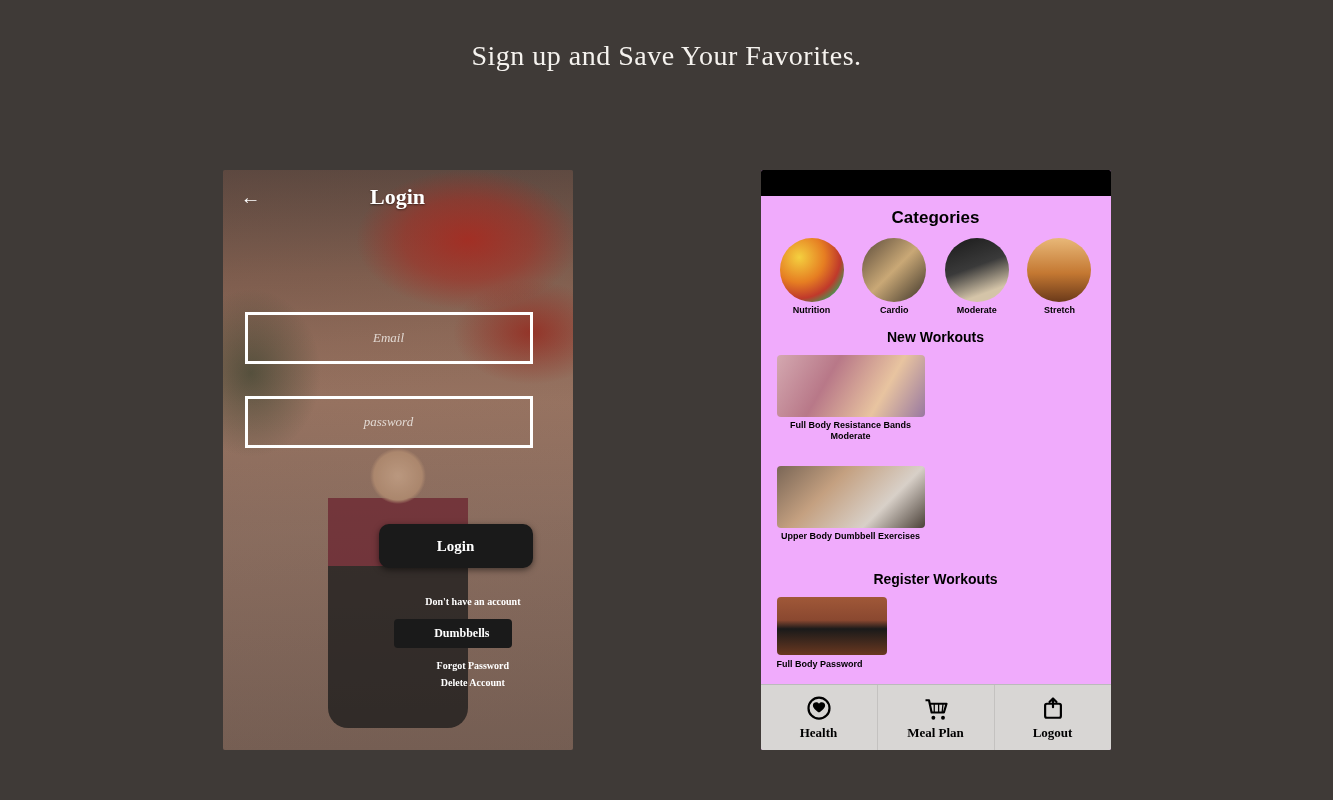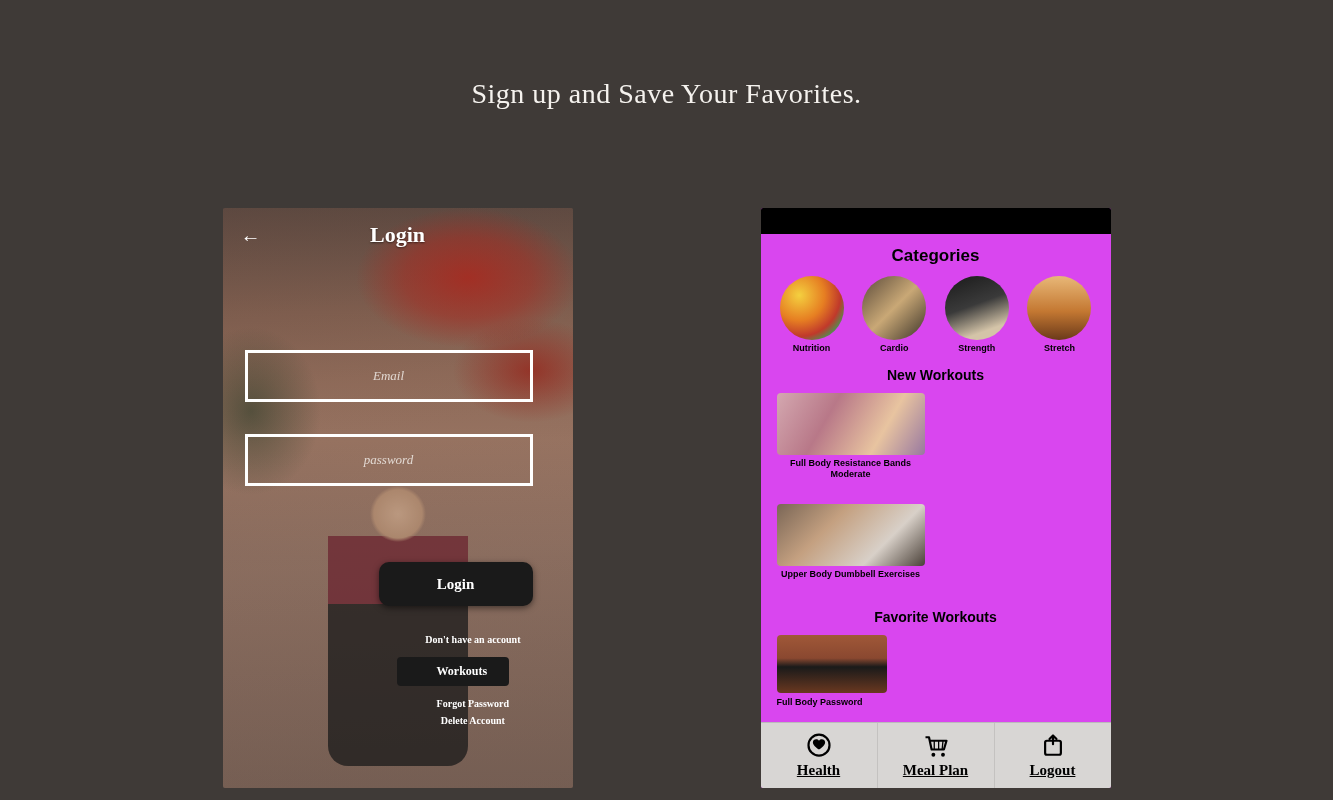--- a/index.html
+++ b/index.html
@@ -9,21 +9,21 @@
   background: #3f3a37;
   font-family: Georgia, 'Times New Roman', serif;
   position: relative;
   overflow: hidden;
 }
 .headline {
   text-align: center;
   color: #f5f2ee;
   font-size: 28px;
   font-weight: 400;
-  padding-top: 78px;
+  padding-top: 40px;
   letter-spacing: 0.5px;
 }
 .phones {
   display: flex;
   justify-content: center;
   gap: 188px;
   margin-top: 98px;
 }
 .phone {
   width: 350px;
@@ -127,21 +127,21 @@
   background: #1a1a1a;
   padding: 7px 22px;
   border-radius: 4px;
   font-size: 12px;
   margin: 2px 0 10px;
 }
 .login-links .link { cursor: pointer; }
 
 
 .cat-phone {
-  background: #d946ef;
+  background: #f0abfc;
   display: flex;
   flex-direction: column;
 }
 .cat-top {
   height: 26px;
   background: #000;
 }
 .cat-body {
   flex: 1;
   padding: 10px 16px 0;
@@ -224,23 +224,22 @@
   gap: 2px;
   cursor: pointer;
   border-right: 1px solid #c4c2c0;
 }
 .nav-item:last-child { border-right: none; }
 .nav-icon {
   width: 30px; height: 28px;
   display: flex; align-items: center; justify-content: center;
 }
 .nav-label {
-  font-size: 15px;
-  font-weight: 900;
-  text-decoration: underline;
+  font-size: 13px;
+  font-weight: 900;
 }
 </style>
 </head>
 <body>
 
 <div class="headline">Sign up and Save Your Favorites.</div>
 
 <div class="phones">
 
   <div class="phone login-phone">
@@ -249,21 +248,21 @@
     <div class="login-header">
       <span class="back-arrow">←</span>
       <div class="login-title">Login</div>
     </div>
     <div class="login-form">
       <input class="login-input" placeholder="Email" style="">
       <input class="login-input" type="password" placeholder="password" style="">
       <button class="login-btn">Login</button>
       <div class="login-links">
         <div>Don't have an account</div>
-        <div class="register-btn link">Workouts</div>
+        <div class="register-btn link">Dumbbells</div>
         <div class="link">Forgot Password</div>
         <div class="link">Delete Account</div>
       </div>
     </div>
   </div>
 
   <div class="phone cat-phone">
     <div class="cat-top"></div>
     <div class="cat-body">
       <div class="cat-h">Categories</div>
@@ -271,41 +270,41 @@
         <div class="cat-item">
           <div class="cat-circle nutrition"></div>
           <div class="cat-label">Nutrition</div>
         </div>
         <div class="cat-item">
           <div class="cat-circle cardio"></div>
           <div class="cat-label">Cardio</div>
         </div>
         <div class="cat-item">
           <div class="cat-circle strength"></div>
-          <div class="cat-label">Strength</div>
+          <div class="cat-label">Moderate</div>
         </div>
         <div class="cat-item">
           <div class="cat-circle stretch"></div>
           <div class="cat-label">Stretch</div>
         </div>
       </div>
 
       <div class="section-h">New Workouts</div>
       <div class="workout-row">
         <div class="workout-card">
           <div class="workout-img w1"></div>
           <div class="workout-title">Full Body Resistance Bands Moderate</div>
         </div>
         <div class="workout-card">
           <div class="workout-img w2"></div>
           <div class="workout-title">Upper Body Dumbbell Exercises</div>
         </div>
       </div>
 
-      <div class="section-h" style="margin-top:30px">Favorite Workouts</div>
+      <div class="section-h" style="margin-top:30px">Register Workouts</div>
       <div class="workout-row fav-row">
         <div class="workout-card">
           <div class="workout-img w3"></div>
           <div class="workout-title">Full Body Password</div>
         </div>
       </div>
     </div>
 
     <div class="cat-nav">
       <div class="nav-item">

